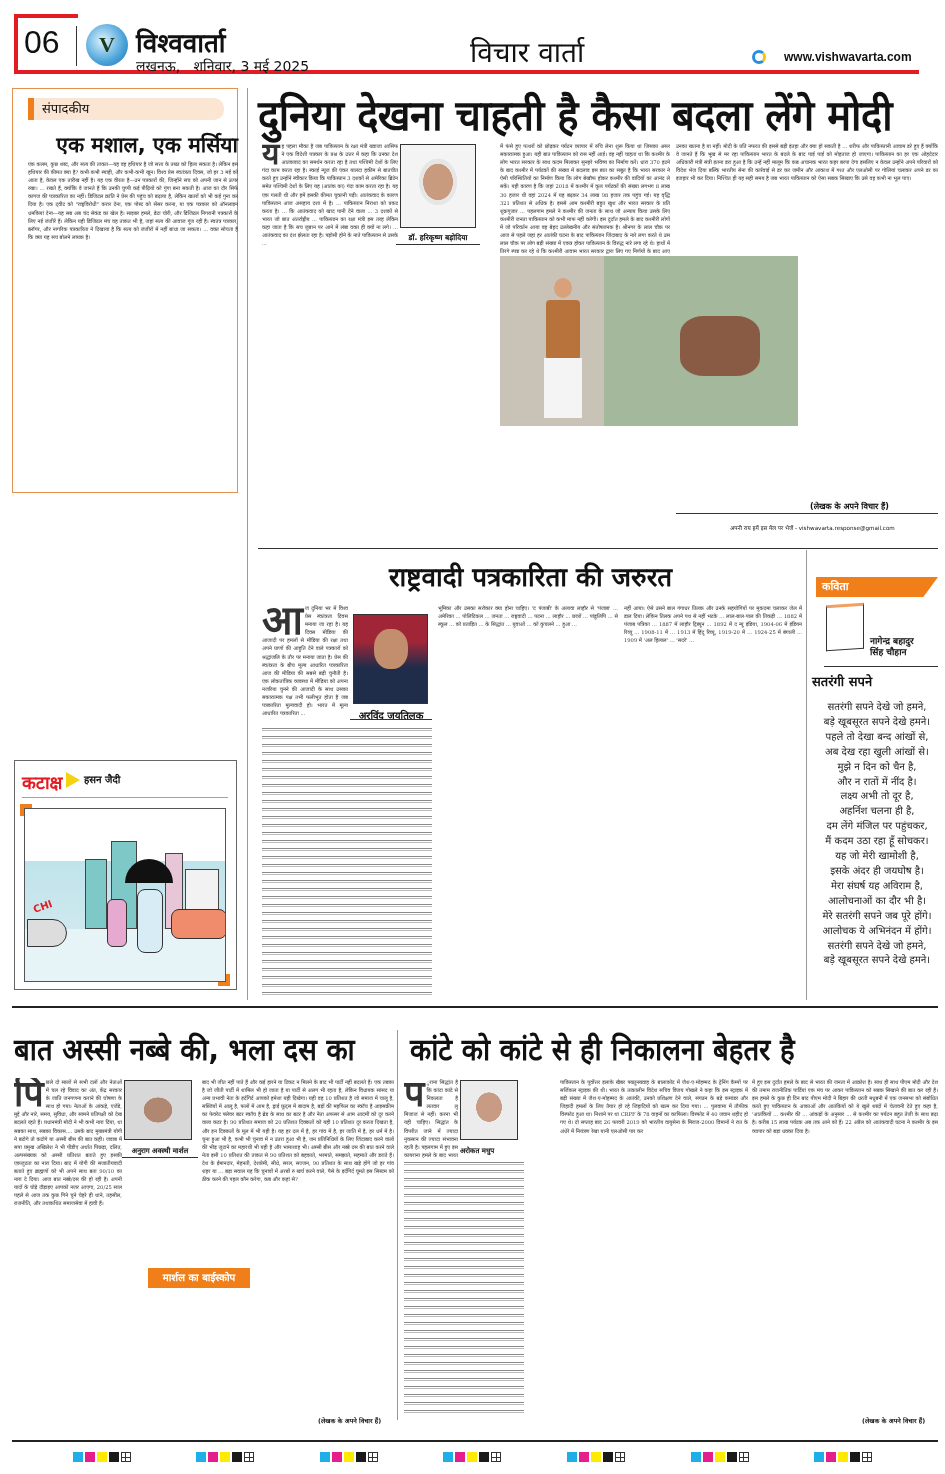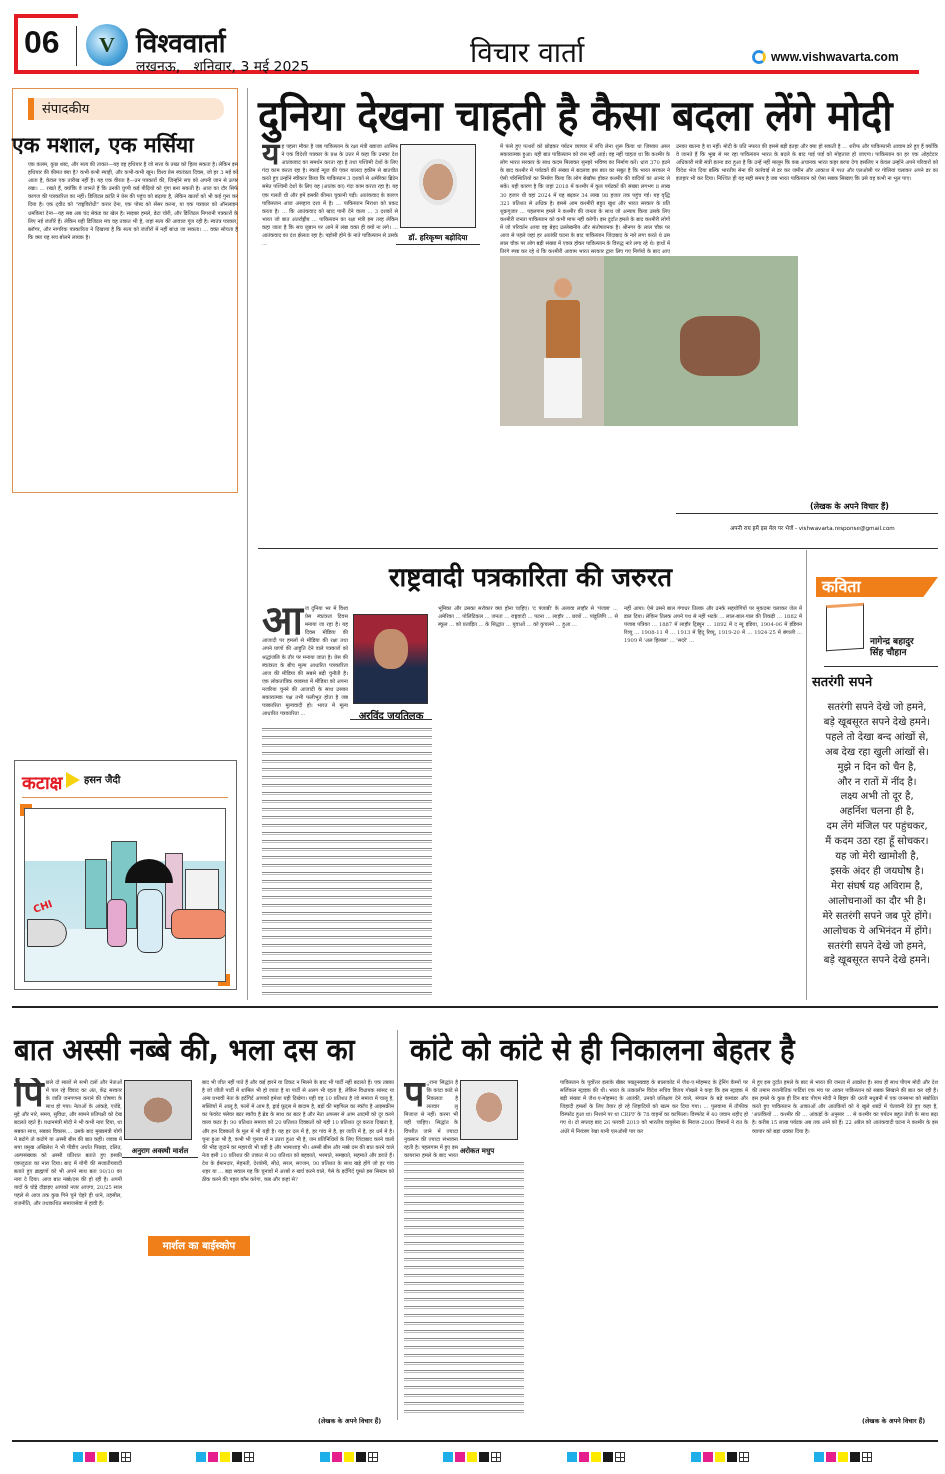--- a/index.html
+++ b/index.html
@@ -1,34 +1,34 @@
 <!DOCTYPE html>
 <html><head>
 <meta charset="utf-8">
 <style>
 *{box-sizing:border-box;margin:0;padding:0}
 body{width:945px;height:1474px;background:#fff;font-family:"DejaVu Sans",sans-serif;color:#111;position:relative;overflow:hidden}
 .abs{position:absolute}
 .hdr-box{left:14px;top:14px;width:64px;height:60px;border-left:4px solid #e31b23;border-top:4px solid #e31b23}
 .hdr-line{left:14px;top:70px;width:905px;height:4px;background:#e31b23}
-.pageno{left:24px;top:24px;font-size:32px;font-weight:700;font-family:"Liberation Sans",sans-serif}
+.pageno{left:24px;top:24px;font-size:32px;font-weight:400;font-family:"Liberation Sans",sans-serif}
 .vsep{left:76px;top:26px;width:1px;height:40px;background:#333}
 .logo{left:86px;top:24px;width:42px;height:42px;border-radius:50%;background:radial-gradient(circle at 40% 40%,#dff3ff,#4aa3d9 60%,#1e6fb0);display:flex;align-items:center;justify-content:center;font-weight:700;color:#1a3a1a;font-size:22px;font-family:"Liberation Serif",serif}
 .brand{left:136px;top:24px;font-size:26px;font-weight:700}
 .dateline{left:136px;top:56px;font-size:14px}
 .section-title{left:470px;top:32px;font-size:28px}
-.website{left:752px;top:50px;font-size:12px;font-weight:700;display:flex;align-items:center;gap:5px;font-family:"Liberation Sans",sans-serif}
+.website{left:752px;top:50px;font-size:12px;font-weight:700;display:flex;align-items:center;gap:18px;font-family:"Liberation Sans",sans-serif}
 .ie{width:14px;height:14px;border-radius:50%;border:3px solid #2a8ee0;border-right-color:#f2c318;display:inline-block}
 .txt{font-size:5.2px;line-height:8.1px;color:#333;text-align:justify;overflow:hidden;font-family:"DejaVu Serif",serif}
 .txtfill{background:repeating-linear-gradient(180deg,#fff 0 2px,#8a8a8a 2px 3.3px,#fff 3.3px 4px,#bdbdbd 4px 5px,#fff 5px 8px)}
 .ed-box{left:12px;top:88px;width:226px;height:405px;border:1.5px solid #e09050}
 .ed-tab{left:28px;top:98px;width:196px;height:22px;background:#fbe6d3;border-radius:0 10px 10px 0}
 .ed-tab-bar{left:28px;top:98px;width:6px;height:22px;background:#f07f1a}
 .ed-label{left:42px;top:98px;font-size:13px;line-height:22px}
-.ed-head{left:12px;top:130px;width:226px;text-align:left;font-size:21px;font-weight:700}
+.ed-head{left:12px;top:130px;width:226px;text-align:right;font-size:21px;font-weight:700}
 .ed-body{left:28px;top:160px;width:210px;height:325px}
 .cartoon-box{left:14px;top:760px;width:223px;height:230px;border:1.5px solid #666}
 .katash{left:22px;top:770px;font-size:18px;font-weight:700;color:#e31b23}
 .arrow{left:66px;top:772px;width:0;height:0;border-top:8px solid transparent;border-bottom:8px solid transparent;border-left:14px solid #f5d312}
 .cartoonist{left:84px;top:772px;font-size:10px;font-weight:700}
 .kline{left:22px;top:797px;width:206px;height:1px;background:#e09050}
 .cartoon-img{left:24px;top:808px;width:202px;height:174px;border:1px solid #555;background:linear-gradient(180deg,#fff 0 30%,#bfe3ea 30%,#cfe8ef 70%,#e6f4f8 70%);overflow:hidden}
 .corner-tl{left:20px;top:804px;width:12px;height:12px;border-left:4px solid #f07f1a;border-top:4px solid #f07f1a}
 .corner-br{left:218px;top:974px;width:12px;height:12px;border-right:4px solid #f07f1a;border-bottom:4px solid #f07f1a}
 .bld{position:absolute;bottom:30%;background:#7fc8c8;border:1px solid #444}
@@ -51,36 +51,36 @@
 .vcol2{left:806px;top:550px;width:1px;height:450px;background:#999}
 .a2photo{left:353px;top:614px;width:75px;height:90px;background:linear-gradient(180deg,#a02637 0 30%,#1f2d4a 60%);border:1px solid #333}
 .a2photo .face{position:absolute;left:20px;top:14px;width:34px;height:40px;border-radius:45%;background:#c38e6d}
 .a2name{left:350px;top:708px;width:82px;text-align:center;font-size:10px;font-weight:700}
 .a2line{left:350px;top:719px;width:82px;height:1px;background:#333}
 .a2c1{left:262px;top:604px;width:86px;height:120px}
 .a2c1b{left:262px;top:726px;width:170px;height:274px}
 .a2c2{left:438px;top:604px;width:180px;height:396px}
 .a2c3{left:624px;top:604px;width:178px;height:396px}
 .kavita-tab{left:816px;top:577px;width:122px;height:20px;background:#f07f1a;clip-path:polygon(0 0,100% 0,88% 100%,0 100%)}
-.kavita-label{left:822px;top:577px;font-size:16px;line-height:20px;color:#fff;font-weight:700}
+.kavita-label{left:822px;top:577px;font-size:11px;line-height:20px;color:#fff;font-weight:700}
 .poet-photo{left:826px;top:604px;width:38px;height:46px;border:1px solid #333;border-top:3px solid #f0a060;transform:skewY(-4deg);background:#fff}
 .poet-name{left:870px;top:636px;font-size:9px;font-weight:700;line-height:11px}
 .poet-line{left:824px;top:666px;width:114px;height:1px;background:#333}
 .poem-title{left:812px;top:672px;width:130px;text-align:left;font-size:13px;font-weight:700}
 .poem{left:812px;top:700px;width:130px;text-align:center;font-size:10px;line-height:14.9px;color:#222}
 .poem-end{left:824px;top:1006px;width:114px;height:1px;background:#333}
 .hr-mid{left:12px;top:1006px;width:926px;height:2px;background:#222}
 .h3{left:14px;top:1030px;font-size:30px;font-weight:700;line-height:40px;transform:scaleX(0.92);transform-origin:left}
 .h4{left:410px;top:1030px;font-size:30px;font-weight:700;line-height:40px;transform:scaleX(0.92);transform-origin:left}
 .vcol3{left:397px;top:1030px;width:1px;height:390px;background:#999}
 .b1c1{left:14px;top:1078px;width:108px;height:340px}
 .b1photo{left:124px;top:1080px;width:68px;height:60px;border:1px solid #333;background:radial-gradient(ellipse at 50% 50%,#b08770 0 30%,#d8d8d8 31%)}
 .b1name{left:122px;top:1146px;width:76px;text-align:center;font-size:7px;font-weight:700}
 .b1line{left:122px;top:1157px;width:76px;height:1px;background:#333}
-.bioscope{left:148px;top:1236px;width:102px;height:20px;background:#f07f1a;color:#fff;font-size:10px;line-height:20px;text-align:center;font-weight:700}
+.bioscope{left:148px;top:1268px;width:102px;height:20px;background:#f07f1a;color:#fff;font-size:10px;line-height:20px;text-align:center;font-weight:700}
 .b1c2{left:202px;top:1078px;width:192px;height:340px}
 .lekhak2{left:318px;top:1416px;font-size:6.4px;font-weight:700}
 .b2photo{left:460px;top:1080px;width:58px;height:60px;border:1px solid #333;background:radial-gradient(ellipse at 50% 45%,#c79b84 0 32%,#ececec 33%)}
 .b2name{left:460px;top:1146px;width:60px;text-align:left;font-size:7px;font-weight:700}
 .b2c1a{left:404px;top:1078px;width:54px;height:340px}
 .b2c1b{left:404px;top:1160px;width:120px;height:258px}
 .b2c2{left:560px;top:1078px;width:188px;height:340px}
 .b2c3{left:752px;top:1078px;width:186px;height:340px}
 .lekhak3{left:862px;top:1416px;font-size:6.4px;font-weight:700}
 .hr-bot{left:12px;top:1440px;width:926px;height:2px;background:#222}

